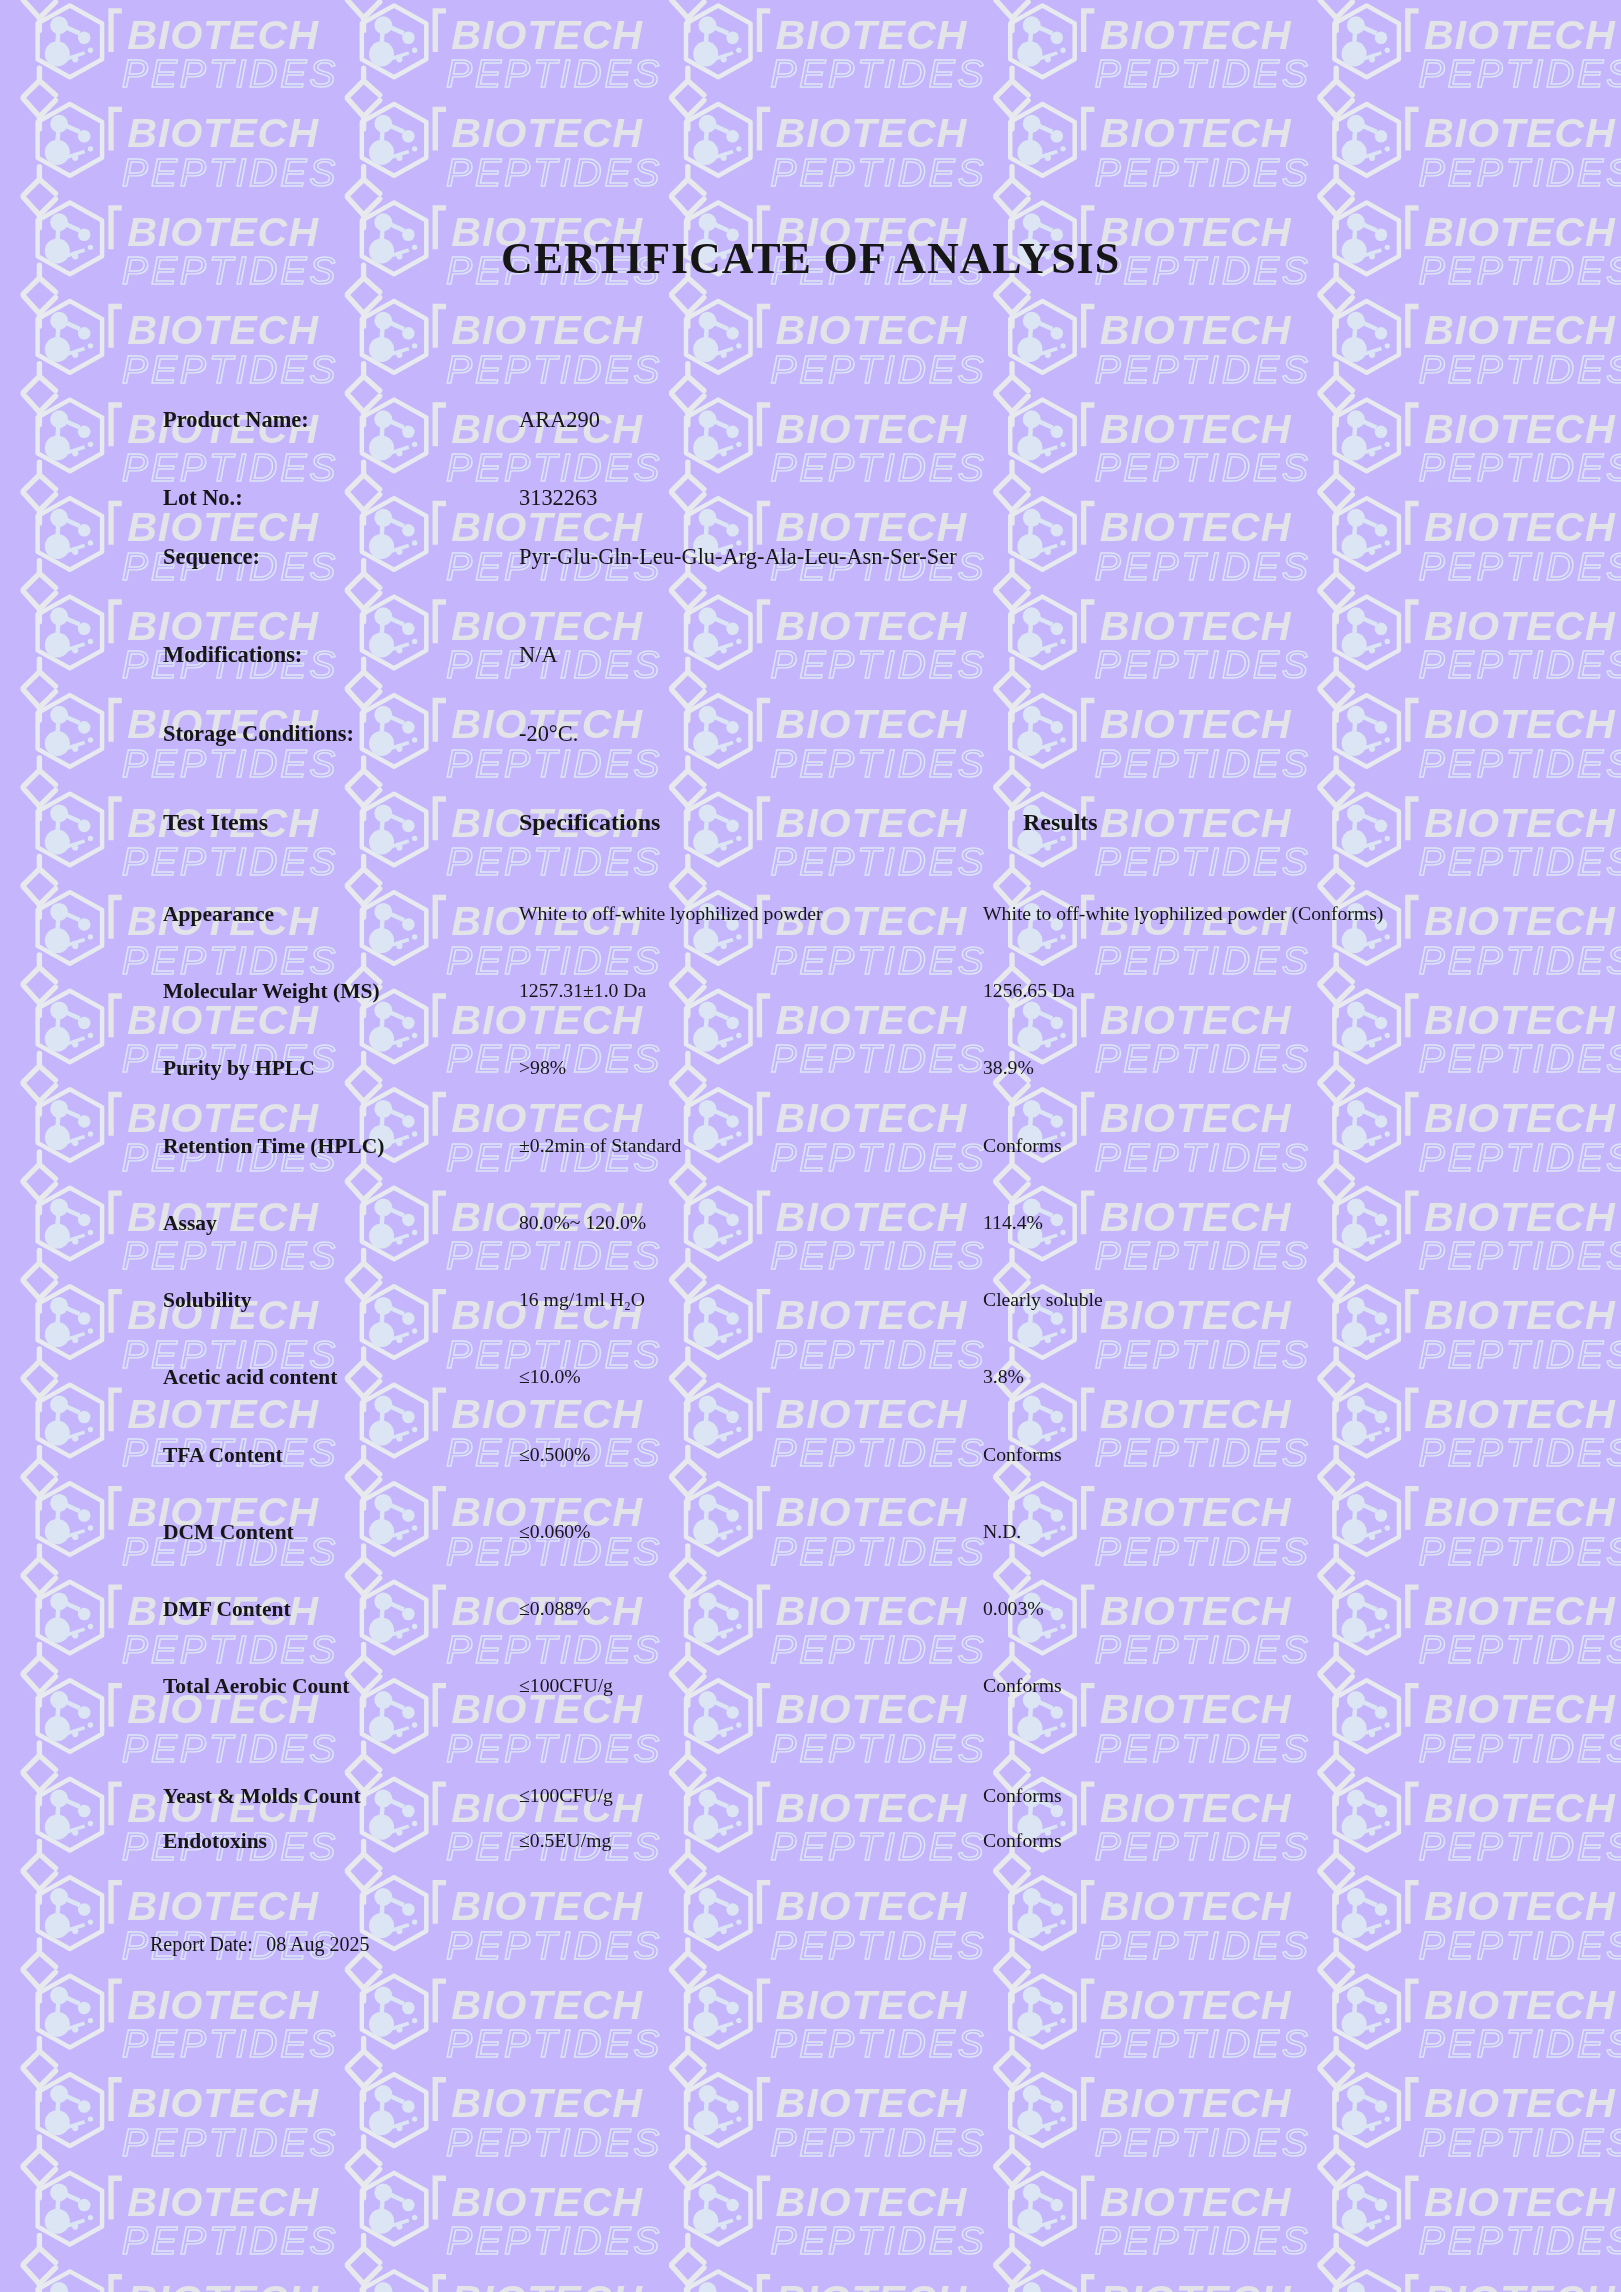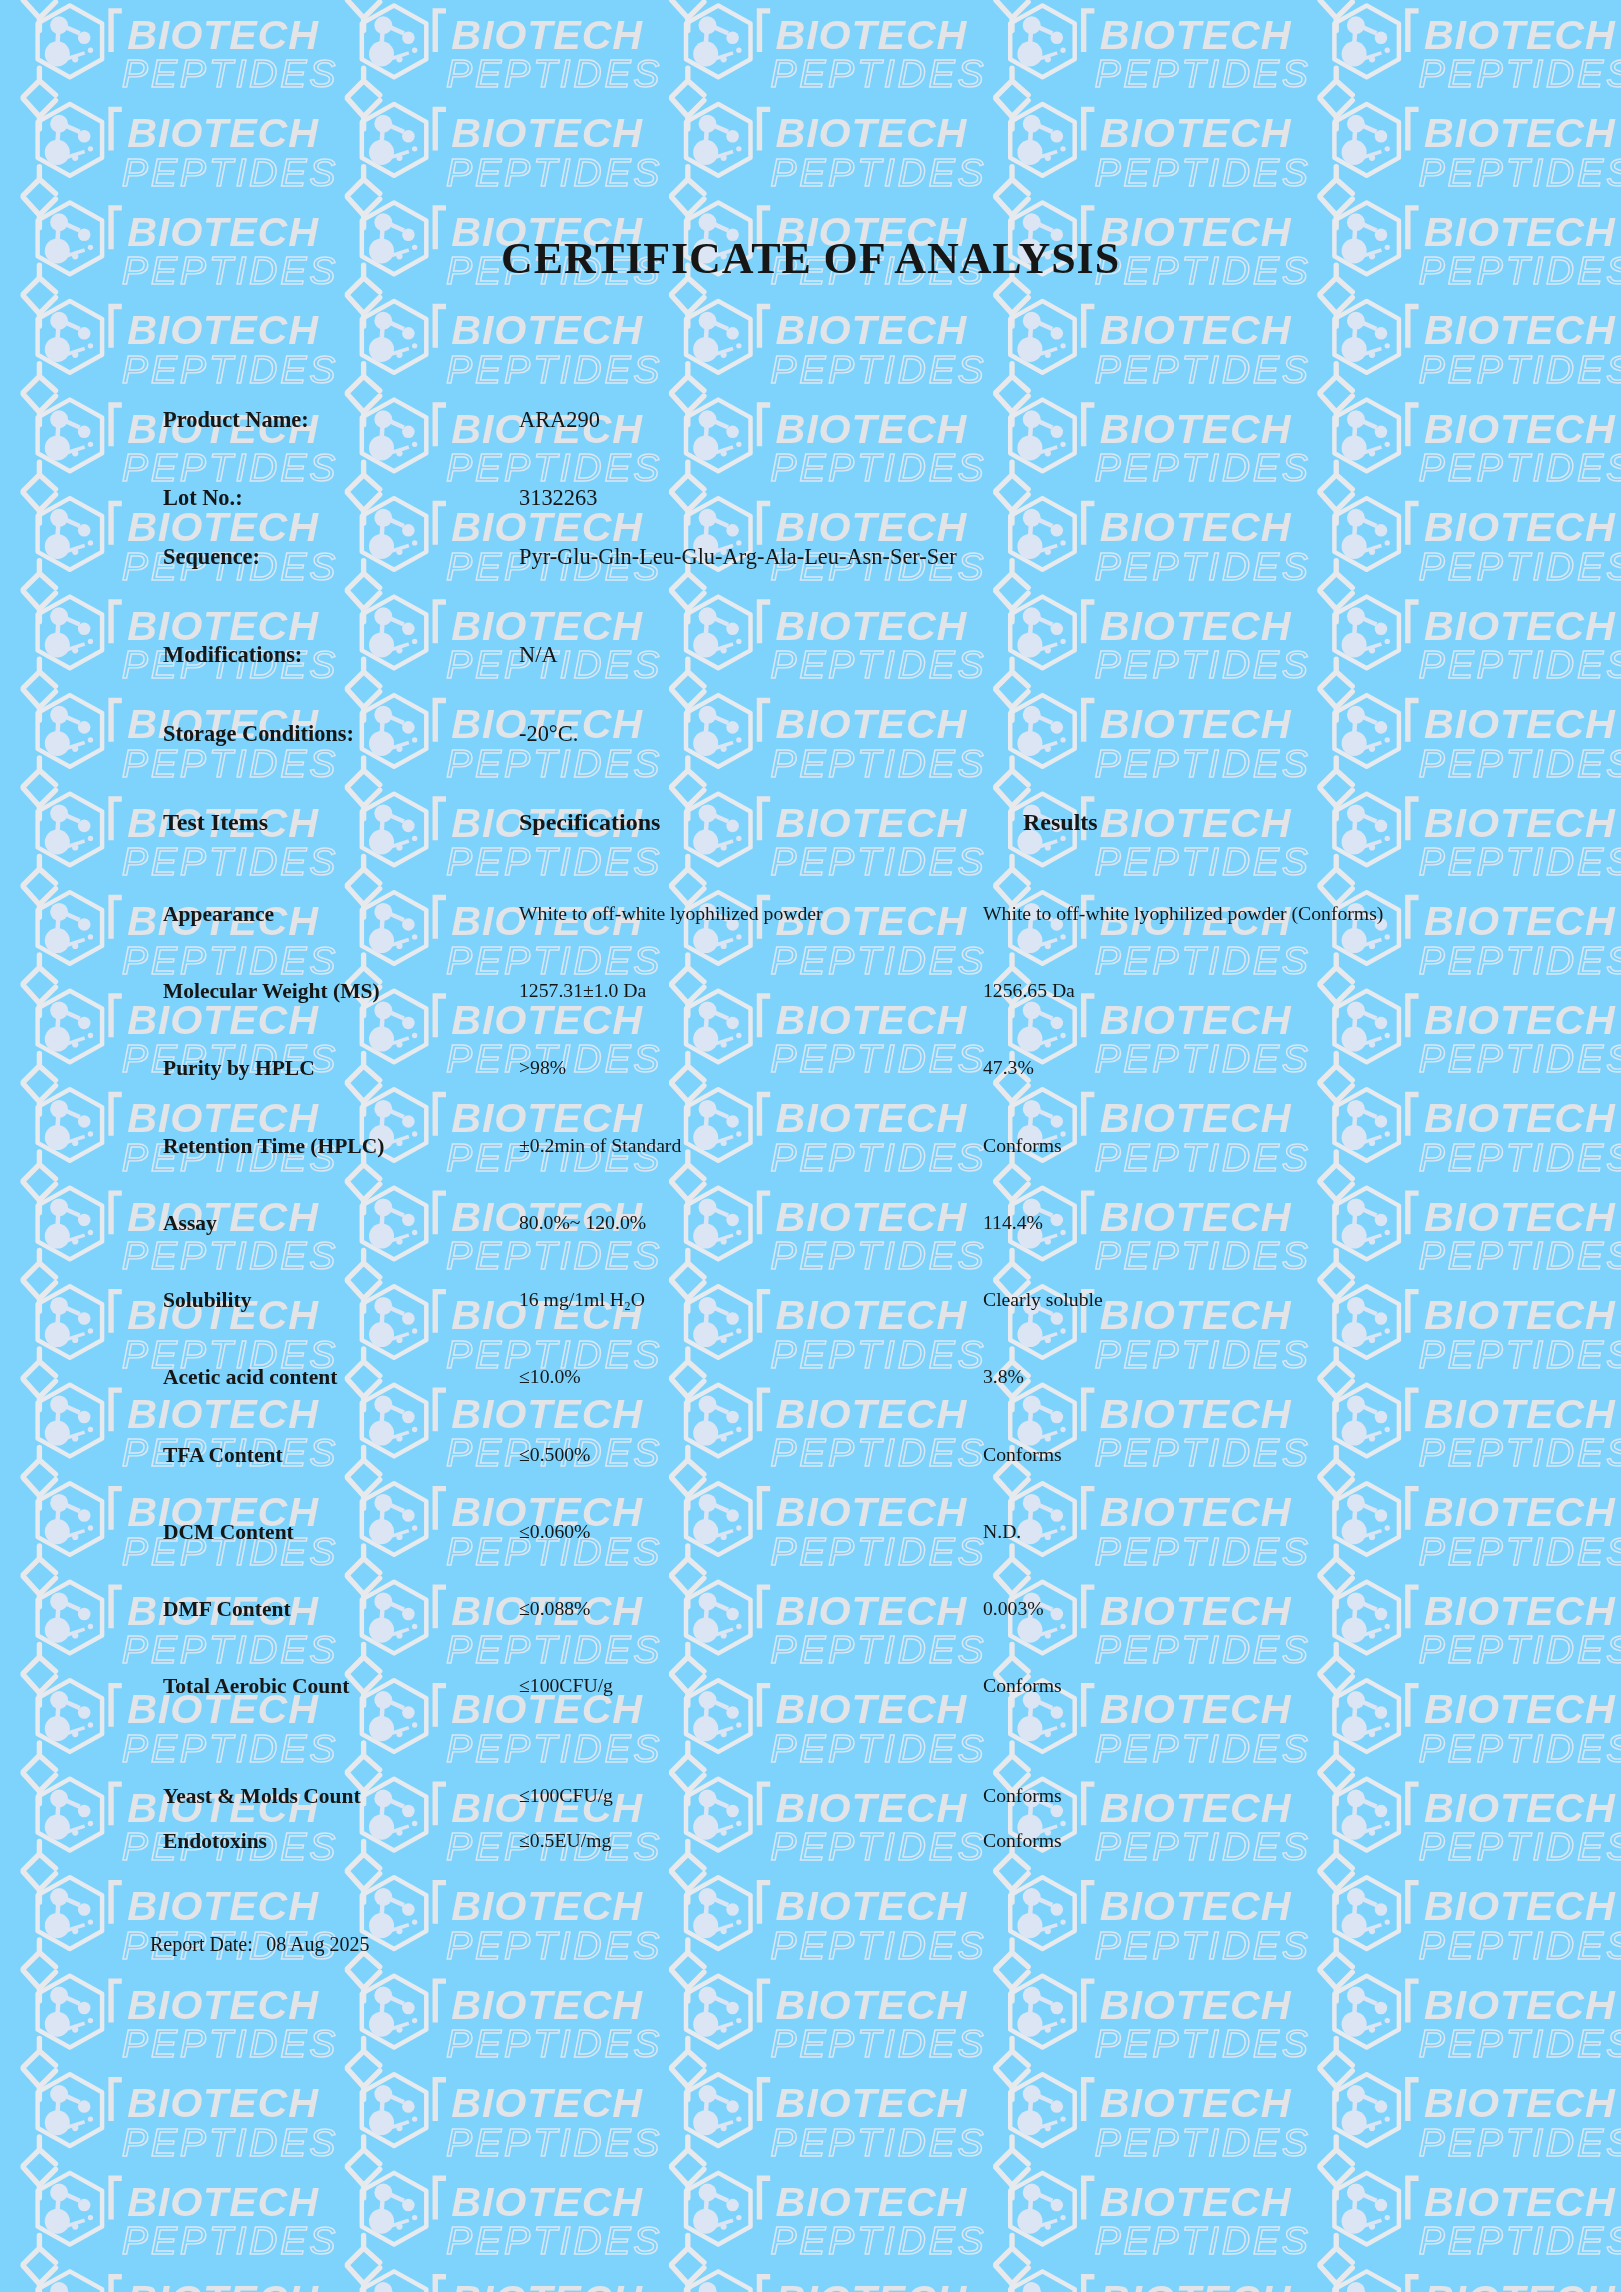--- a/index.html
+++ b/index.html
@@ -1,17 +1,17 @@
 <!DOCTYPE html>
 <html style="font-size:14.3px"><head>
 <meta charset="utf-8">
 <style>
   html,body{margin:0;padding:0;background:#ffffff;}
   .page{
-    position:relative;width:1621px;height:2293px;background:#7dd3fc;
+    position:relative;width:1621px;height:2293px;background:#c4b5fd;
     font-family:"Liberation Serif","DejaVu Serif",serif;color:#161616;overflow:hidden;
   }
   .wm{position:absolute;left:0;top:0;z-index:0;}
   .wm-b{font-family:"Liberation Sans","DejaVu Sans",sans-serif;font-style:italic;font-weight:bold;
         font-size:46px;letter-spacing:1px;fill:#e3e4e8;}
   .wm-p{font-family:"Liberation Sans","DejaVu Sans",sans-serif;font-style:italic;font-weight:normal;
         font-size:44px;letter-spacing:3px;fill:none;stroke:#dce6f3;stroke-width:1.6px;}
   .content{position:absolute;left:0;top:0;width:100%;height:100%;z-index:1;}
   .title{position:absolute;top:233px;left:0;width:100%;text-align:center;
          font-size:44px;font-weight:bold;letter-spacing:0.9px;}
@@ -216,21 +216,21 @@
           <span class="c2">White to off-white lyophilized powder (Conforms)</span>
         </div>
         <div class="t-row" style="top: 979px;">
           <span class="c0">Molecular Weight (MS)</span>
           <span class="c1">1257.31±1.0 Da</span>
           <span class="c2">1256.65 Da</span>
         </div>
         <div class="t-row" style="top: 1056px;">
           <span class="c0">Purity by HPLC</span>
           <span class="c1">&gt;98%</span>
-          <span class="c2">47.3%</span>
+          <span class="c2">38.9%</span>
         </div>
         <div class="t-row" style="top: 1134px;">
           <span class="c0">Retention Time (HPLC)</span>
           <span class="c1">±0.2min of Standard</span>
           <span class="c2">Conforms</span>
         </div>
         <div class="t-row" style="top: 1211px;">
           <span class="c0">Assay</span>
           <span class="c1">80.0%~ 120.0%</span>
           <span class="c2">114.4%</span>

